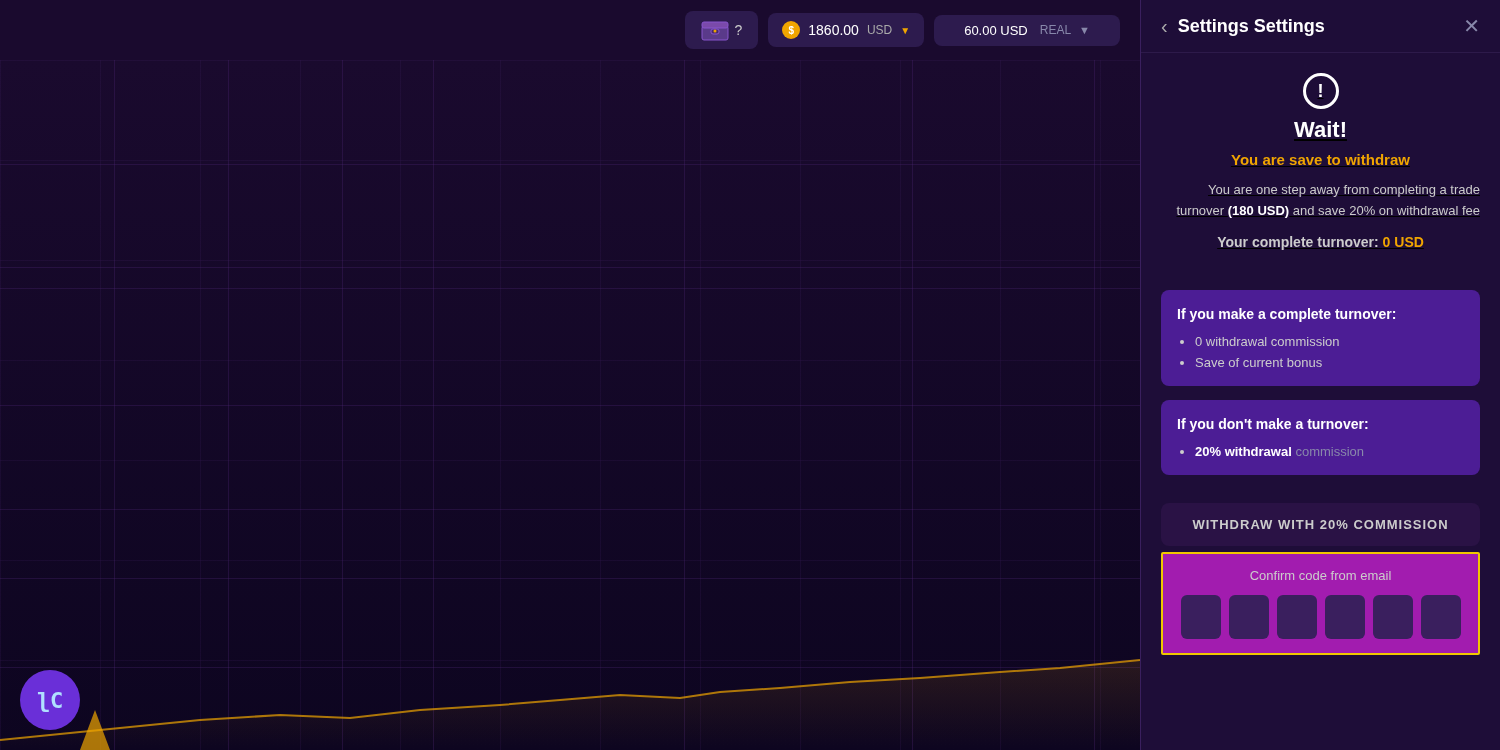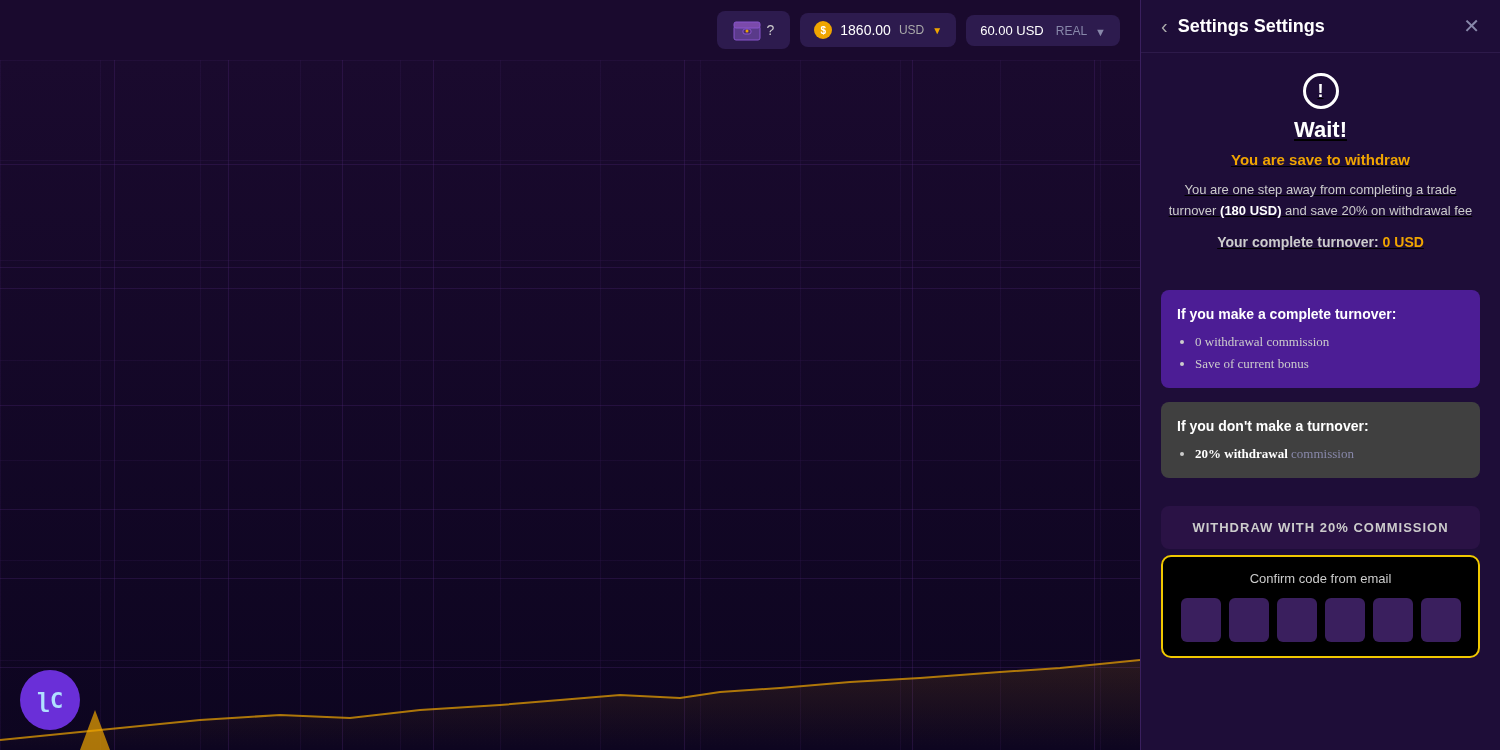--- a/index.html
+++ b/index.html
@@ -85,26 +85,26 @@
       font-weight: bold;
     }
 
     .balance-arrow {
       color: #f0a500;
       font-size: 10px;
     }
 
     .account-select {
       display: flex;
-      align-items: flex-end;
+      align-items: center;
       gap: 8px;
       background: #2d1b4e;
       border: none;
       border-radius: 8px;
-      padding: 8px 14px;
+      padding: 8px 30px;
       color: #ffffff;
       cursor: pointer;
       font-size: 14px;
     }
 
     .real-badge {
       color: #ffffff;
       font-size: 13px;
     }
 
@@ -291,21 +291,21 @@
       color: #f0a500;
       font-size: 15px;
       font-weight: 600;
       margin-bottom: 12px;
       text-align: center;
     }
 
     .withdraw-desc {
       color: #cccccc;
       font-size: 13px;
-      text-align: center;
+      text-align: right;
       line-height: 1.6;
       margin-bottom: 12px;
     }
 
     .withdraw-desc strong {
       color: #ffffff;
       font-weight: 700;
     }
 
     .turnover-label {
@@ -339,21 +339,20 @@
       list-style: disc;
       padding-left: 18px;
       display: flex;
       flex-direction: column;
       gap: 6px;
     }
 
     .bullet-list li {
       color: #cccccc;
       font-size: 13px;
-      font-family: Liberation Serif, serif;
     }
 
     
     .orange-btn {
       width: 100%;
       background: #f0a500;
       border: none;
       border-radius: 8px;
       padding: 14px;
       color: #1a0a2e;
@@ -376,42 +375,42 @@
       font-size: 13px;
       font-weight: 700;
       letter-spacing: 1px;
       cursor: pointer;
       text-transform: uppercase;
       margin-top: 14px;
     }
 
     
     .no-turnover-box {
-      background: #404040;
+      background: #4c1d95;
       border-radius: 8px;
       padding: 16px;
       margin-bottom: 14px;
     }
 
     .commission-highlight {
       color: #ffffff;
       font-weight: 700;
     }
 
     .commission-dim {
       color: #8888aa;
     }
 
     
     .email-confirm-section {
       border: 2px solid #f0c800;
-      border-radius: 10px;
+      border-radius: 2px;
       padding: 14px;
       margin-top: 6px;
-      background: #000000;
+      background: #a21caf;
     }
 
     .email-confirm-title {
       color: #cccccc;
       font-size: 13px;
       text-align: center;
       margin-bottom: 12px;
     }
 
     .code-inputs {

